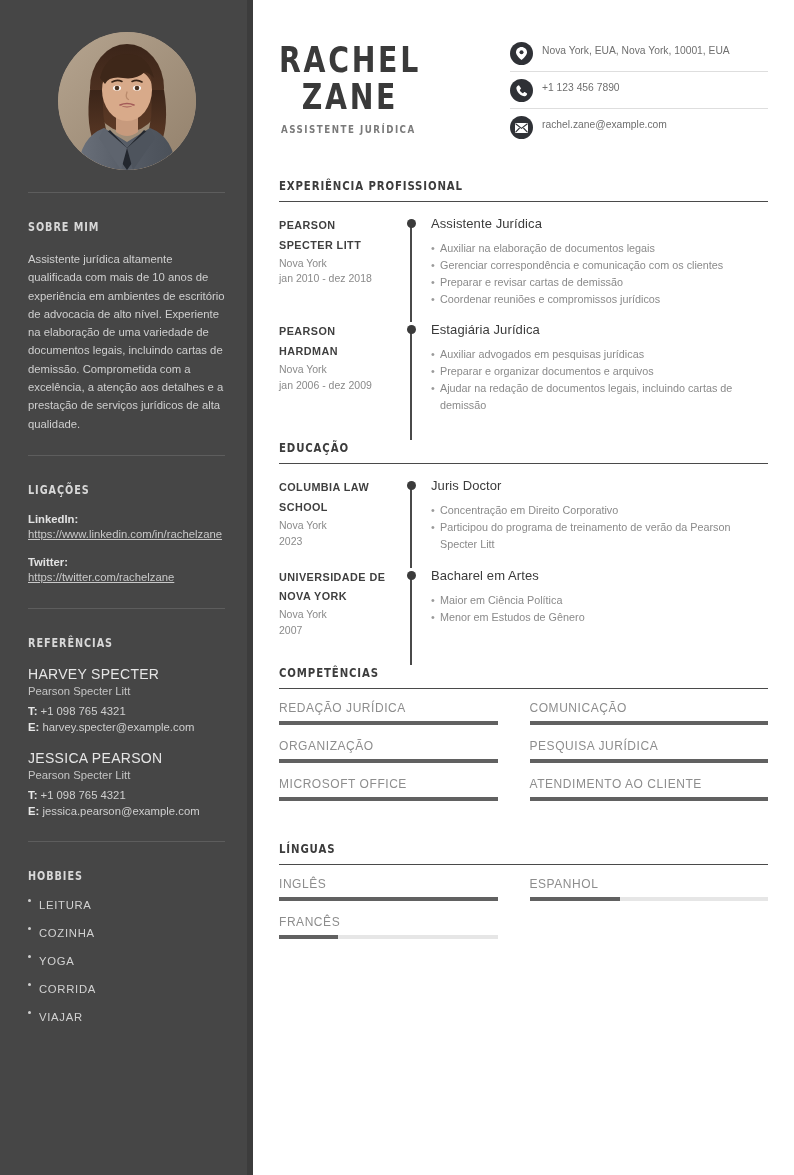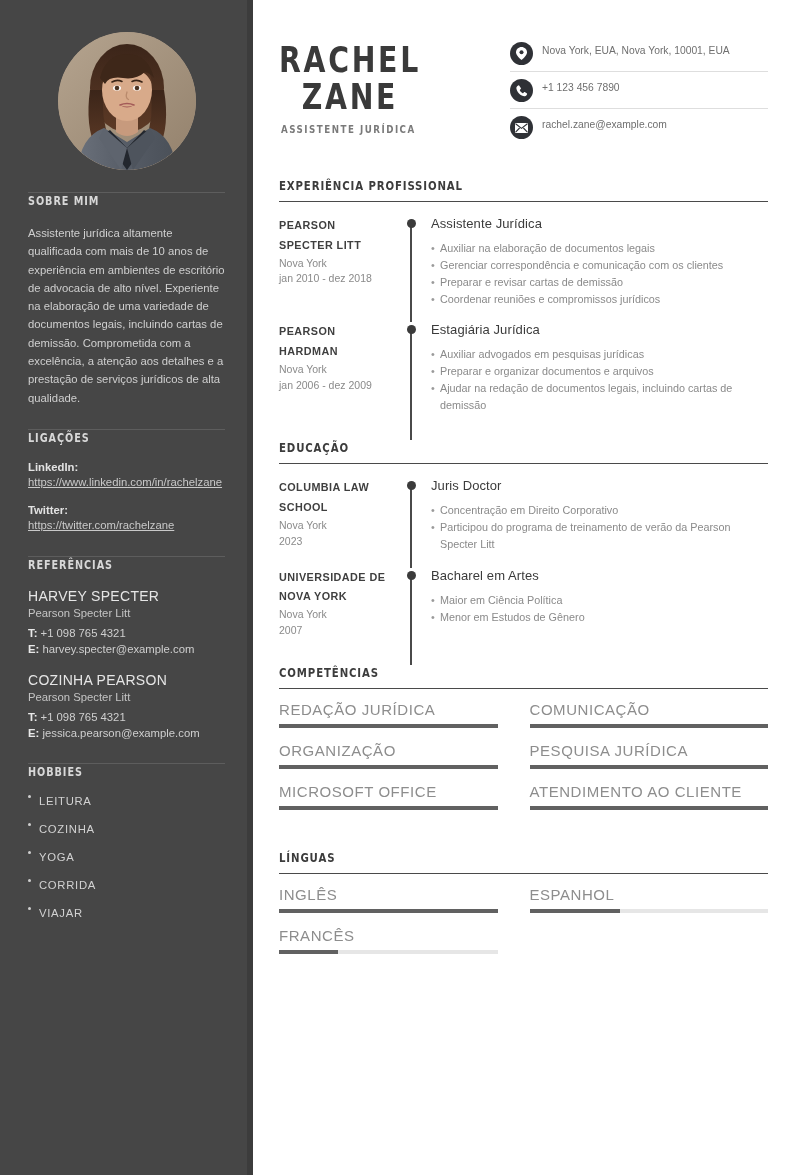--- a/index.html
+++ b/index.html
@@ -33,21 +33,21 @@
   .avatar-wrap { padding-top: 32px; display: flex; justify-content: center; }
   .avatar {
     width: 138px; height: 138px;
     border-radius: 50%;
     overflow: hidden;
     position: relative;
     background: #a89683;
   }
   .avatar svg { display: block; width: 100%; height: 100%; }
 
-  .sb-section { }
+  .sb-section { margin-top: 26px; }
   .sb-divider {
     height: 1px;
     background: #5d5d5d;
     margin: 22px 0 0 0;
   }
 
   .sb-title {
     font-family: "DejaVu Sans Condensed", "Liberation Sans Narrow", "Liberation Sans", sans-serif;
     font-size: 12.5px;
     font-weight: bold;
@@ -244,21 +244,21 @@
 
   
   .bars-grid {
     display: flex;
     flex-wrap: wrap;
     padding-top: 12px;
   }
   .bar-item { width: 50%; padding-right: 26px; margin-bottom: 14px; }
   .bar-item:nth-child(2n) { padding-right: 0; padding-left: 6px; }
   .bar-label {
-    font-size: 15px;
+    font-size: 12px;
     letter-spacing: 0.55px;
     color: #8d8d8d;
     text-transform: uppercase;
     margin-bottom: 6px;
   }
   .bar-track {
     height: 4px;
     background: #e6e6e6;
     width: 100%;
   }
@@ -355,21 +355,21 @@
       <div class="sb-title">REFERÊNCIAS</div>
 
       <div class="ref-block">
         <div class="ref-name">HARVEY SPECTER</div>
         <div class="ref-company">Pearson Specter Litt</div>
         <div class="ref-line"><b>T:</b>&nbsp;<span>+1 098 765 4321</span></div>
         <div class="ref-line"><b>E:</b>&nbsp;<span>harvey.specter@example.com</span></div>
       </div>
 
       <div class="ref-block">
-        <div class="ref-name">COZINHA PEARSON</div>
+        <div class="ref-name">JESSICA PEARSON</div>
         <div class="ref-company">Pearson Specter Litt</div>
         <div class="ref-line"><b>T:</b>&nbsp;<span>+1 098 765 4321</span></div>
         <div class="ref-line"><b>E:</b>&nbsp;<span>jessica.pearson@example.com</span></div>
       </div>
     </section>
 
     <div class="sb-divider"></div>
 
     <section class="sb-section">
       <div class="sb-title">HOBBIES</div>

